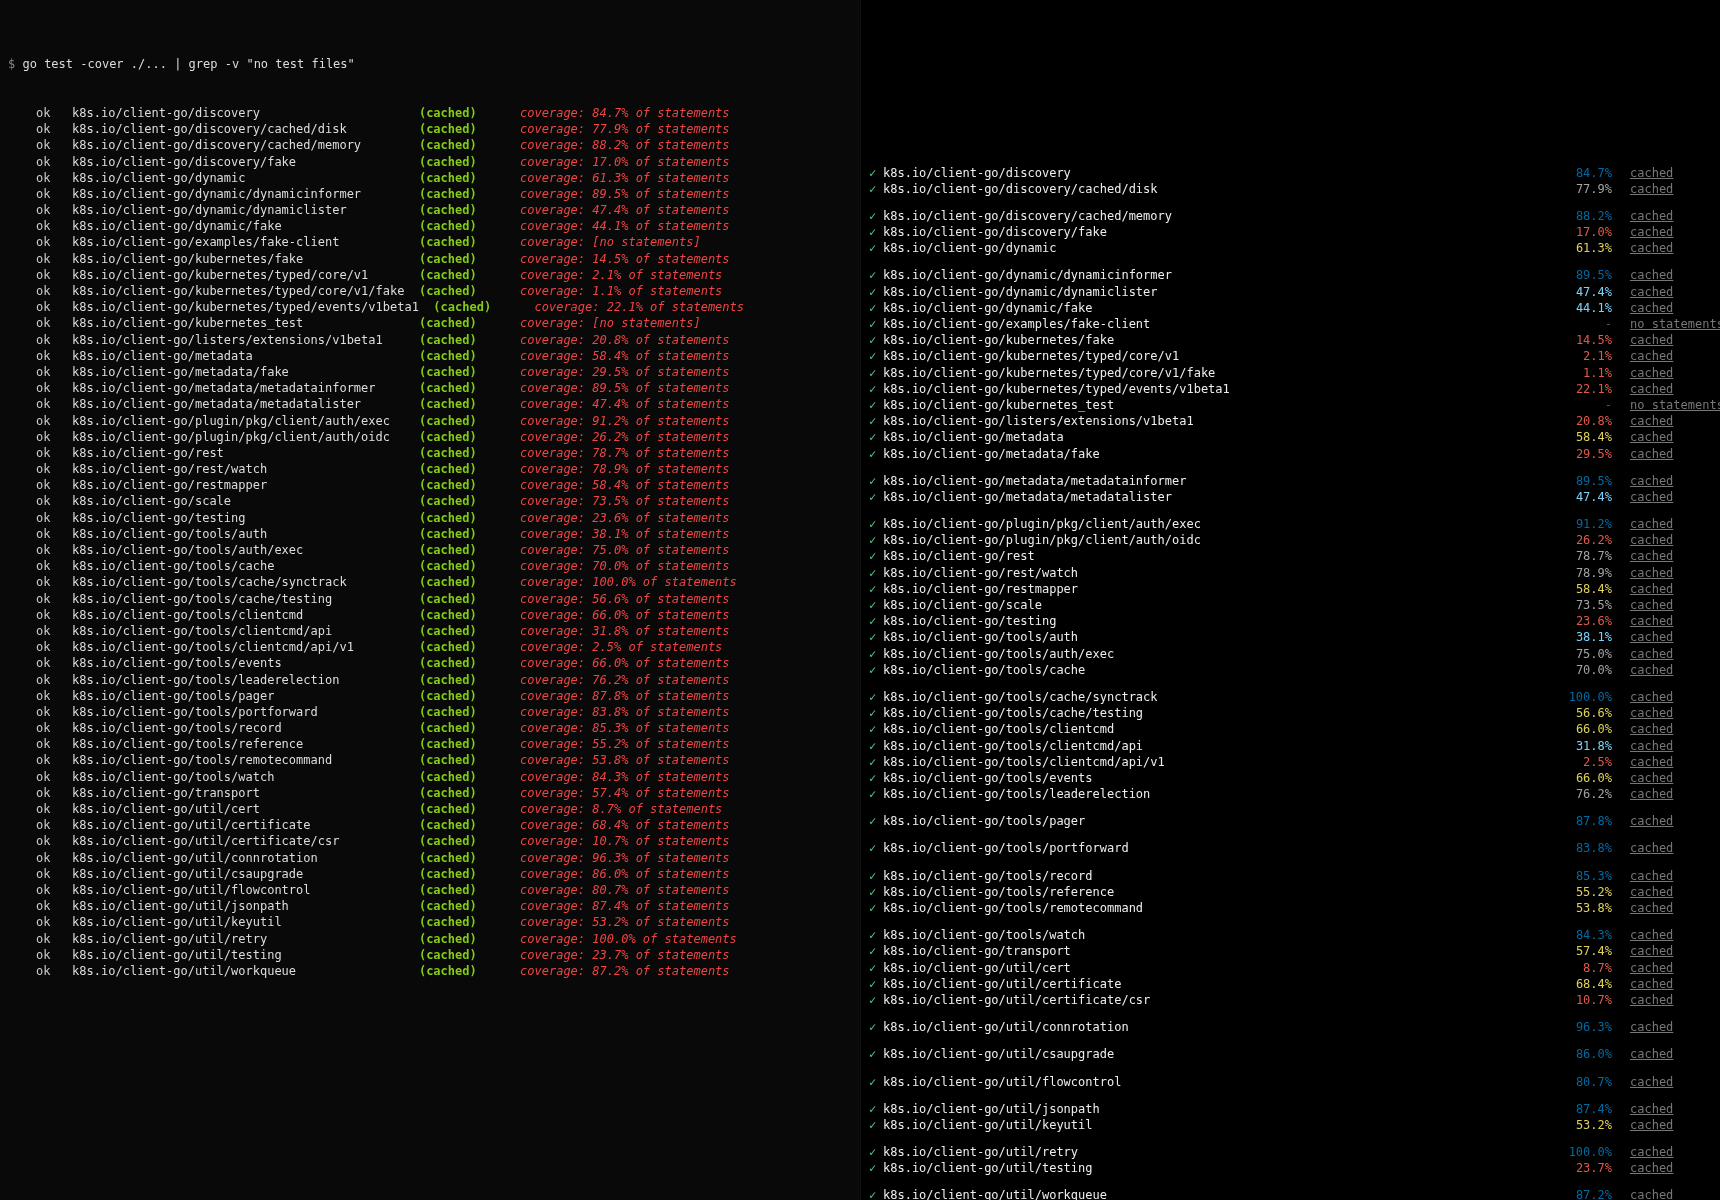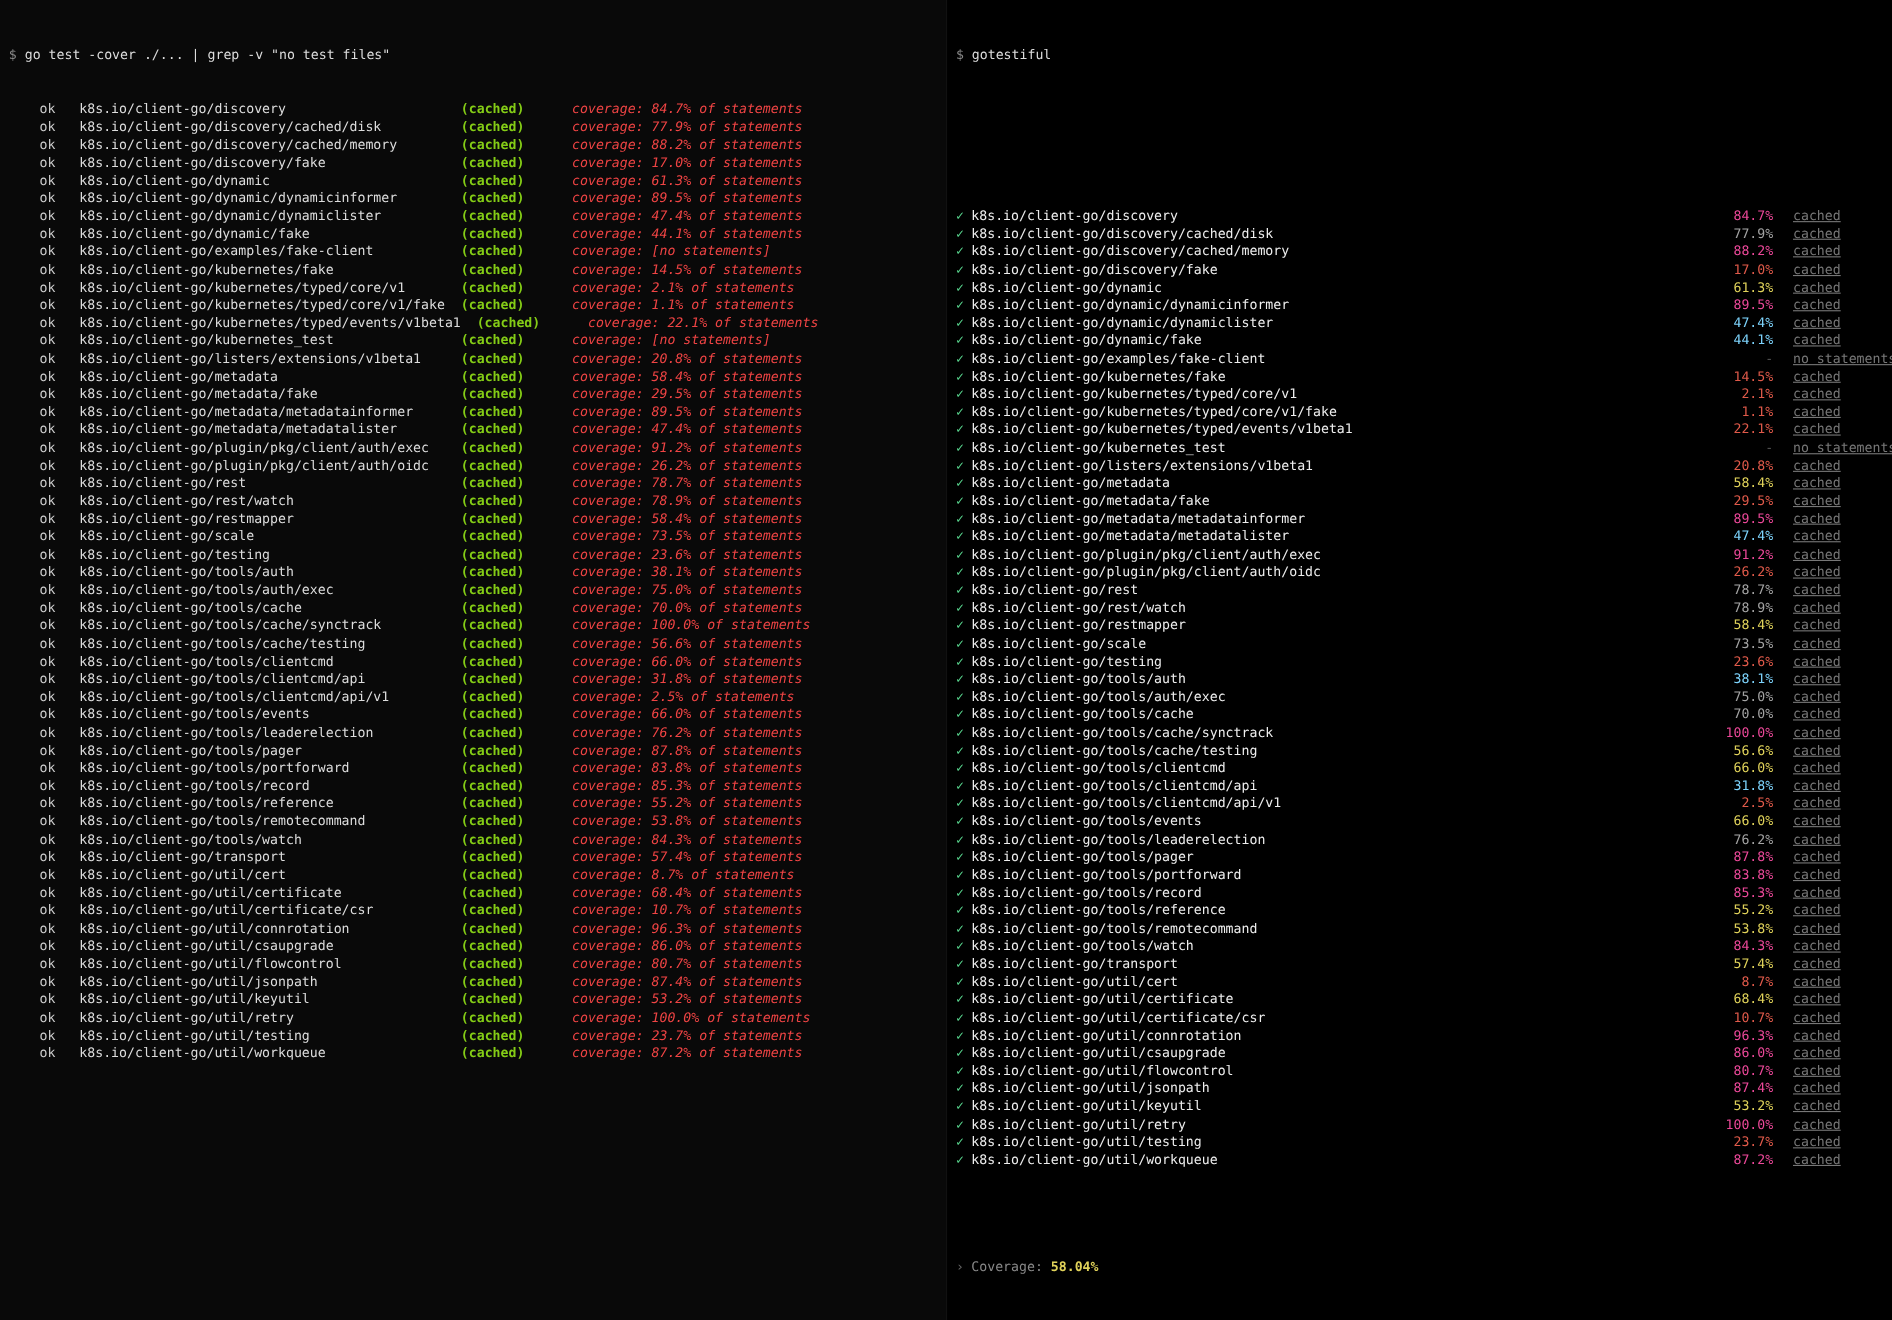--- a/index.html
+++ b/index.html
@@ -9,58 +9,57 @@
     font-size: 12px;
     line-height: 1.35;
     color: #bbb;
     width: 1720px;
     height: 1200px;
     overflow: hidden;
     display: flex;
   }
   .pane {
     height: 100%;
-    padding: 10px 8px;
+    padding: 24px 8px;
     white-space: pre;
   }
   .left  { width: 50%; background: #090909; }
   .right { width: 50%; background: #000; border-left: 1px solid #111; }
   .prompt { color: #888; }
   .cmd    { color: #ddd; }
   .ok     { color: #ccc; display: inline-block; width: 5ch; margin-left: 28px; }
   .pkg    { color: #ddd; }
   .dim    { color: #84cc16; font-weight: bold; }
   .cov    { color: #ef4444; font-style: italic; }
   .row { display: block; }
   
   .rrow { display: flex; align-items: baseline; }
   .tick { color: #57d38c; width: 14px; flex: none; }
   .caret { color: #666; width: 14px; flex: none; }
   .rpkg { flex: 1; color: #eee; }
   .rcov { width: 55px; text-align: right; }
   .rstatus { width: 100px; color: #777; padding-left: 18px; text-decoration: underline; }
-  .c-green  { color: #ec4899; }
+  .c-green  { color: #0369a1; margin-top: 11px; }
   .c-lime   { color: #a3a3a3; }
   .c-yellow { color: #e0d25a; }
   .c-orange { color: #7dd3fc; }
   .c-red    { color: #e05a4a; }
   .c-dash   { color: #555; }
   .sum-key  { color: #888; }
   .sum-yel  { color: #e0d25a; font-weight: bold; }
 </style>
 </head>
 <body>
 
 <div class="pane left">
   <span class="row"><span class="prompt">$ </span><span class="cmd">go test -cover ./... | grep -v "no test files"</span></span>
   <div id="left-rows"><span class="row"><span class="ok">ok  </span><span class="pkg">k8s.io/client-go/discovery                    </span><span class="dim">  (cached)      </span><span class="cov">coverage: 84.7% of statements</span></span><span class="row"><span class="ok">ok  </span><span class="pkg">k8s.io/client-go/discovery/cached/disk        </span><span class="dim">  (cached)      </span><span class="cov">coverage: 77.9% of statements</span></span><span class="row"><span class="ok">ok  </span><span class="pkg">k8s.io/client-go/discovery/cached/memory      </span><span class="dim">  (cached)      </span><span class="cov">coverage: 88.2% of statements</span></span><span class="row"><span class="ok">ok  </span><span class="pkg">k8s.io/client-go/discovery/fake               </span><span class="dim">  (cached)      </span><span class="cov">coverage: 17.0% of statements</span></span><span class="row"><span class="ok">ok  </span><span class="pkg">k8s.io/client-go/dynamic                      </span><span class="dim">  (cached)      </span><span class="cov">coverage: 61.3% of statements</span></span><span class="row"><span class="ok">ok  </span><span class="pkg">k8s.io/client-go/dynamic/dynamicinformer      </span><span class="dim">  (cached)      </span><span class="cov">coverage: 89.5% of statements</span></span><span class="row"><span class="ok">ok  </span><span class="pkg">k8s.io/client-go/dynamic/dynamiclister        </span><span class="dim">  (cached)      </span><span class="cov">coverage: 47.4% of statements</span></span><span class="row"><span class="ok">ok  </span><span class="pkg">k8s.io/client-go/dynamic/fake                 </span><span class="dim">  (cached)      </span><span class="cov">coverage: 44.1% of statements</span></span><span class="row"><span class="ok">ok  </span><span class="pkg">k8s.io/client-go/examples/fake-client         </span><span class="dim">  (cached)      </span><span class="cov">coverage: [no statements]</span></span><span class="row"><span class="ok">ok  </span><span class="pkg">k8s.io/client-go/kubernetes/fake              </span><span class="dim">  (cached)      </span><span class="cov">coverage: 14.5% of statements</span></span><span class="row"><span class="ok">ok  </span><span class="pkg">k8s.io/client-go/kubernetes/typed/core/v1     </span><span class="dim">  (cached)      </span><span class="cov">coverage: 2.1% of statements</span></span><span class="row"><span class="ok">ok  </span><span class="pkg">k8s.io/client-go/kubernetes/typed/core/v1/fake</span><span class="dim">  (cached)      </span><span class="cov">coverage: 1.1% of statements</span></span><span class="row"><span class="ok">ok  </span><span class="pkg">k8s.io/client-go/kubernetes/typed/events/v1beta1</span><span class="dim">  (cached)      </span><span class="cov">coverage: 22.1% of statements</span></span><span class="row"><span class="ok">ok  </span><span class="pkg">k8s.io/client-go/kubernetes_test              </span><span class="dim">  (cached)      </span><span class="cov">coverage: [no statements]</span></span><span class="row"><span class="ok">ok  </span><span class="pkg">k8s.io/client-go/listers/extensions/v1beta1   </span><span class="dim">  (cached)      </span><span class="cov">coverage: 20.8% of statements</span></span><span class="row"><span class="ok">ok  </span><span class="pkg">k8s.io/client-go/metadata                     </span><span class="dim">  (cached)      </span><span class="cov">coverage: 58.4% of statements</span></span><span class="row"><span class="ok">ok  </span><span class="pkg">k8s.io/client-go/metadata/fake                </span><span class="dim">  (cached)      </span><span class="cov">coverage: 29.5% of statements</span></span><span class="row"><span class="ok">ok  </span><span class="pkg">k8s.io/client-go/metadata/metadatainformer    </span><span class="dim">  (cached)      </span><span class="cov">coverage: 89.5% of statements</span></span><span class="row"><span class="ok">ok  </span><span class="pkg">k8s.io/client-go/metadata/metadatalister      </span><span class="dim">  (cached)      </span><span class="cov">coverage: 47.4% of statements</span></span><span class="row"><span class="ok">ok  </span><span class="pkg">k8s.io/client-go/plugin/pkg/client/auth/exec  </span><span class="dim">  (cached)      </span><span class="cov">coverage: 91.2% of statements</span></span><span class="row"><span class="ok">ok  </span><span class="pkg">k8s.io/client-go/plugin/pkg/client/auth/oidc  </span><span class="dim">  (cached)      </span><span class="cov">coverage: 26.2% of statements</span></span><span class="row"><span class="ok">ok  </span><span class="pkg">k8s.io/client-go/rest                         </span><span class="dim">  (cached)      </span><span class="cov">coverage: 78.7% of statements</span></span><span class="row"><span class="ok">ok  </span><span class="pkg">k8s.io/client-go/rest/watch                   </span><span class="dim">  (cached)      </span><span class="cov">coverage: 78.9% of statements</span></span><span class="row"><span class="ok">ok  </span><span class="pkg">k8s.io/client-go/restmapper                   </span><span class="dim">  (cached)      </span><span class="cov">coverage: 58.4% of statements</span></span><span class="row"><span class="ok">ok  </span><span class="pkg">k8s.io/client-go/scale                        </span><span class="dim">  (cached)      </span><span class="cov">coverage: 73.5% of statements</span></span><span class="row"><span class="ok">ok  </span><span class="pkg">k8s.io/client-go/testing                      </span><span class="dim">  (cached)      </span><span class="cov">coverage: 23.6% of statements</span></span><span class="row"><span class="ok">ok  </span><span class="pkg">k8s.io/client-go/tools/auth                   </span><span class="dim">  (cached)      </span><span class="cov">coverage: 38.1% of statements</span></span><span class="row"><span class="ok">ok  </span><span class="pkg">k8s.io/client-go/tools/auth/exec              </span><span class="dim">  (cached)      </span><span class="cov">coverage: 75.0% of statements</span></span><span class="row"><span class="ok">ok  </span><span class="pkg">k8s.io/client-go/tools/cache                  </span><span class="dim">  (cached)      </span><span class="cov">coverage: 70.0% of statements</span></span><span class="row"><span class="ok">ok  </span><span class="pkg">k8s.io/client-go/tools/cache/synctrack        </span><span class="dim">  (cached)      </span><span class="cov">coverage: 100.0% of statements</span></span><span class="row"><span class="ok">ok  </span><span class="pkg">k8s.io/client-go/tools/cache/testing          </span><span class="dim">  (cached)      </span><span class="cov">coverage: 56.6% of statements</span></span><span class="row"><span class="ok">ok  </span><span class="pkg">k8s.io/client-go/tools/clientcmd              </span><span class="dim">  (cached)      </span><span class="cov">coverage: 66.0% of statements</span></span><span class="row"><span class="ok">ok  </span><span class="pkg">k8s.io/client-go/tools/clientcmd/api          </span><span class="dim">  (cached)      </span><span class="cov">coverage: 31.8% of statements</span></span><span class="row"><span class="ok">ok  </span><span class="pkg">k8s.io/client-go/tools/clientcmd/api/v1       </span><span class="dim">  (cached)      </span><span class="cov">coverage: 2.5% of statements</span></span><span class="row"><span class="ok">ok  </span><span class="pkg">k8s.io/client-go/tools/events                 </span><span class="dim">  (cached)      </span><span class="cov">coverage: 66.0% of statements</span></span><span class="row"><span class="ok">ok  </span><span class="pkg">k8s.io/client-go/tools/leaderelection         </span><span class="dim">  (cached)      </span><span class="cov">coverage: 76.2% of statements</span></span><span class="row"><span class="ok">ok  </span><span class="pkg">k8s.io/client-go/tools/pager                  </span><span class="dim">  (cached)      </span><span class="cov">coverage: 87.8% of statements</span></span><span class="row"><span class="ok">ok  </span><span class="pkg">k8s.io/client-go/tools/portforward            </span><span class="dim">  (cached)      </span><span class="cov">coverage: 83.8% of statements</span></span><span class="row"><span class="ok">ok  </span><span class="pkg">k8s.io/client-go/tools/record                 </span><span class="dim">  (cached)      </span><span class="cov">coverage: 85.3% of statements</span></span><span class="row"><span class="ok">ok  </span><span class="pkg">k8s.io/client-go/tools/reference              </span><span class="dim">  (cached)      </span><span class="cov">coverage: 55.2% of statements</span></span><span class="row"><span class="ok">ok  </span><span class="pkg">k8s.io/client-go/tools/remotecommand          </span><span class="dim">  (cached)      </span><span class="cov">coverage: 53.8% of statements</span></span><span class="row"><span class="ok">ok  </span><span class="pkg">k8s.io/client-go/tools/watch                  </span><span class="dim">  (cached)      </span><span class="cov">coverage: 84.3% of statements</span></span><span class="row"><span class="ok">ok  </span><span class="pkg">k8s.io/client-go/transport                    </span><span class="dim">  (cached)      </span><span class="cov">coverage: 57.4% of statements</span></span><span class="row"><span class="ok">ok  </span><span class="pkg">k8s.io/client-go/util/cert                    </span><span class="dim">  (cached)      </span><span class="cov">coverage: 8.7% of statements</span></span><span class="row"><span class="ok">ok  </span><span class="pkg">k8s.io/client-go/util/certificate             </span><span class="dim">  (cached)      </span><span class="cov">coverage: 68.4% of statements</span></span><span class="row"><span class="ok">ok  </span><span class="pkg">k8s.io/client-go/util/certificate/csr         </span><span class="dim">  (cached)      </span><span class="cov">coverage: 10.7% of statements</span></span><span class="row"><span class="ok">ok  </span><span class="pkg">k8s.io/client-go/util/connrotation            </span><span class="dim">  (cached)      </span><span class="cov">coverage: 96.3% of statements</span></span><span class="row"><span class="ok">ok  </span><span class="pkg">k8s.io/client-go/util/csaupgrade              </span><span class="dim">  (cached)      </span><span class="cov">coverage: 86.0% of statements</span></span><span class="row"><span class="ok">ok  </span><span class="pkg">k8s.io/client-go/util/flowcontrol             </span><span class="dim">  (cached)      </span><span class="cov">coverage: 80.7% of statements</span></span><span class="row"><span class="ok">ok  </span><span class="pkg">k8s.io/client-go/util/jsonpath                </span><span class="dim">  (cached)      </span><span class="cov">coverage: 87.4% of statements</span></span><span class="row"><span class="ok">ok  </span><span class="pkg">k8s.io/client-go/util/keyutil                 </span><span class="dim">  (cached)      </span><span class="cov">coverage: 53.2% of statements</span></span><span class="row"><span class="ok">ok  </span><span class="pkg">k8s.io/client-go/util/retry                   </span><span class="dim">  (cached)      </span><span class="cov">coverage: 100.0% of statements</span></span><span class="row"><span class="ok">ok  </span><span class="pkg">k8s.io/client-go/util/testing                 </span><span class="dim">  (cached)      </span><span class="cov">coverage: 23.7% of statements</span></span><span class="row"><span class="ok">ok  </span><span class="pkg">k8s.io/client-go/util/workqueue               </span><span class="dim">  (cached)      </span><span class="cov">coverage: 87.2% of statements</span></span></div>
 </div>
 
 <div class="pane right">
-  <span class="row"><span class="prompt">$ </span><span class="cmd">gotestiful</span></span>
   <span class="row">&nbsp;</span>
   <span class="row">&nbsp;</span>
   <div id="right-rows"><div class="rrow"><span class="tick">✓</span><span class="rpkg">k8s.io/client-go/discovery</span><span class="rcov c-green">84.7%</span><span class="rstatus">cached</span></div><div class="rrow"><span class="tick">✓</span><span class="rpkg">k8s.io/client-go/discovery/cached/disk</span><span class="rcov c-lime">77.9%</span><span class="rstatus">cached</span></div><div class="rrow"><span class="tick">✓</span><span class="rpkg">k8s.io/client-go/discovery/cached/memory</span><span class="rcov c-green">88.2%</span><span class="rstatus">cached</span></div><div class="rrow"><span class="tick">✓</span><span class="rpkg">k8s.io/client-go/discovery/fake</span><span class="rcov c-red">17.0%</span><span class="rstatus">cached</span></div><div class="rrow"><span class="tick">✓</span><span class="rpkg">k8s.io/client-go/dynamic</span><span class="rcov c-yellow">61.3%</span><span class="rstatus">cached</span></div><div class="rrow"><span class="tick">✓</span><span class="rpkg">k8s.io/client-go/dynamic/dynamicinformer</span><span class="rcov c-green">89.5%</span><span class="rstatus">cached</span></div><div class="rrow"><span class="tick">✓</span><span class="rpkg">k8s.io/client-go/dynamic/dynamiclister</span><span class="rcov c-orange">47.4%</span><span class="rstatus">cached</span></div><div class="rrow"><span class="tick">✓</span><span class="rpkg">k8s.io/client-go/dynamic/fake</span><span class="rcov c-orange">44.1%</span><span class="rstatus">cached</span></div><div class="rrow"><span class="tick">✓</span><span class="rpkg">k8s.io/client-go/examples/fake-client</span><span class="rcov c-dash">-</span><span class="rstatus">no statements</span></div><div class="rrow"><span class="tick">✓</span><span class="rpkg">k8s.io/client-go/kubernetes/fake</span><span class="rcov c-red">14.5%</span><span class="rstatus">cached</span></div><div class="rrow"><span class="tick">✓</span><span class="rpkg">k8s.io/client-go/kubernetes/typed/core/v1</span><span class="rcov c-red">2.1%</span><span class="rstatus">cached</span></div><div class="rrow"><span class="tick">✓</span><span class="rpkg">k8s.io/client-go/kubernetes/typed/core/v1/fake</span><span class="rcov c-red">1.1%</span><span class="rstatus">cached</span></div><div class="rrow"><span class="tick">✓</span><span class="rpkg">k8s.io/client-go/kubernetes/typed/events/v1beta1</span><span class="rcov c-red">22.1%</span><span class="rstatus">cached</span></div><div class="rrow"><span class="tick">✓</span><span class="rpkg">k8s.io/client-go/kubernetes_test</span><span class="rcov c-dash">-</span><span class="rstatus">no statements</span></div><div class="rrow"><span class="tick">✓</span><span class="rpkg">k8s.io/client-go/listers/extensions/v1beta1</span><span class="rcov c-red">20.8%</span><span class="rstatus">cached</span></div><div class="rrow"><span class="tick">✓</span><span class="rpkg">k8s.io/client-go/metadata</span><span class="rcov c-yellow">58.4%</span><span class="rstatus">cached</span></div><div class="rrow"><span class="tick">✓</span><span class="rpkg">k8s.io/client-go/metadata/fake</span><span class="rcov c-red">29.5%</span><span class="rstatus">cached</span></div><div class="rrow"><span class="tick">✓</span><span class="rpkg">k8s.io/client-go/metadata/metadatainformer</span><span class="rcov c-green">89.5%</span><span class="rstatus">cached</span></div><div class="rrow"><span class="tick">✓</span><span class="rpkg">k8s.io/client-go/metadata/metadatalister</span><span class="rcov c-orange">47.4%</span><span class="rstatus">cached</span></div><div class="rrow"><span class="tick">✓</span><span class="rpkg">k8s.io/client-go/plugin/pkg/client/auth/exec</span><span class="rcov c-green">91.2%</span><span class="rstatus">cached</span></div><div class="rrow"><span class="tick">✓</span><span class="rpkg">k8s.io/client-go/plugin/pkg/client/auth/oidc</span><span class="rcov c-red">26.2%</span><span class="rstatus">cached</span></div><div class="rrow"><span class="tick">✓</span><span class="rpkg">k8s.io/client-go/rest</span><span class="rcov c-lime">78.7%</span><span class="rstatus">cached</span></div><div class="rrow"><span class="tick">✓</span><span class="rpkg">k8s.io/client-go/rest/watch</span><span class="rcov c-lime">78.9%</span><span class="rstatus">cached</span></div><div class="rrow"><span class="tick">✓</span><span class="rpkg">k8s.io/client-go/restmapper</span><span class="rcov c-yellow">58.4%</span><span class="rstatus">cached</span></div><div class="rrow"><span class="tick">✓</span><span class="rpkg">k8s.io/client-go/scale</span><span class="rcov c-lime">73.5%</span><span class="rstatus">cached</span></div><div class="rrow"><span class="tick">✓</span><span class="rpkg">k8s.io/client-go/testing</span><span class="rcov c-red">23.6%</span><span class="rstatus">cached</span></div><div class="rrow"><span class="tick">✓</span><span class="rpkg">k8s.io/client-go/tools/auth</span><span class="rcov c-orange">38.1%</span><span class="rstatus">cached</span></div><div class="rrow"><span class="tick">✓</span><span class="rpkg">k8s.io/client-go/tools/auth/exec</span><span class="rcov c-lime">75.0%</span><span class="rstatus">cached</span></div><div class="rrow"><span class="tick">✓</span><span class="rpkg">k8s.io/client-go/tools/cache</span><span class="rcov c-lime">70.0%</span><span class="rstatus">cached</span></div><div class="rrow"><span class="tick">✓</span><span class="rpkg">k8s.io/client-go/tools/cache/synctrack</span><span class="rcov c-green">100.0%</span><span class="rstatus">cached</span></div><div class="rrow"><span class="tick">✓</span><span class="rpkg">k8s.io/client-go/tools/cache/testing</span><span class="rcov c-yellow">56.6%</span><span class="rstatus">cached</span></div><div class="rrow"><span class="tick">✓</span><span class="rpkg">k8s.io/client-go/tools/clientcmd</span><span class="rcov c-yellow">66.0%</span><span class="rstatus">cached</span></div><div class="rrow"><span class="tick">✓</span><span class="rpkg">k8s.io/client-go/tools/clientcmd/api</span><span class="rcov c-orange">31.8%</span><span class="rstatus">cached</span></div><div class="rrow"><span class="tick">✓</span><span class="rpkg">k8s.io/client-go/tools/clientcmd/api/v1</span><span class="rcov c-red">2.5%</span><span class="rstatus">cached</span></div><div class="rrow"><span class="tick">✓</span><span class="rpkg">k8s.io/client-go/tools/events</span><span class="rcov c-yellow">66.0%</span><span class="rstatus">cached</span></div><div class="rrow"><span class="tick">✓</span><span class="rpkg">k8s.io/client-go/tools/leaderelection</span><span class="rcov c-lime">76.2%</span><span class="rstatus">cached</span></div><div class="rrow"><span class="tick">✓</span><span class="rpkg">k8s.io/client-go/tools/pager</span><span class="rcov c-green">87.8%</span><span class="rstatus">cached</span></div><div class="rrow"><span class="tick">✓</span><span class="rpkg">k8s.io/client-go/tools/portforward</span><span class="rcov c-green">83.8%</span><span class="rstatus">cached</span></div><div class="rrow"><span class="tick">✓</span><span class="rpkg">k8s.io/client-go/tools/record</span><span class="rcov c-green">85.3%</span><span class="rstatus">cached</span></div><div class="rrow"><span class="tick">✓</span><span class="rpkg">k8s.io/client-go/tools/reference</span><span class="rcov c-yellow">55.2%</span><span class="rstatus">cached</span></div><div class="rrow"><span class="tick">✓</span><span class="rpkg">k8s.io/client-go/tools/remotecommand</span><span class="rcov c-yellow">53.8%</span><span class="rstatus">cached</span></div><div class="rrow"><span class="tick">✓</span><span class="rpkg">k8s.io/client-go/tools/watch</span><span class="rcov c-green">84.3%</span><span class="rstatus">cached</span></div><div class="rrow"><span class="tick">✓</span><span class="rpkg">k8s.io/client-go/transport</span><span class="rcov c-yellow">57.4%</span><span class="rstatus">cached</span></div><div class="rrow"><span class="tick">✓</span><span class="rpkg">k8s.io/client-go/util/cert</span><span class="rcov c-red">8.7%</span><span class="rstatus">cached</span></div><div class="rrow"><span class="tick">✓</span><span class="rpkg">k8s.io/client-go/util/certificate</span><span class="rcov c-yellow">68.4%</span><span class="rstatus">cached</span></div><div class="rrow"><span class="tick">✓</span><span class="rpkg">k8s.io/client-go/util/certificate/csr</span><span class="rcov c-red">10.7%</span><span class="rstatus">cached</span></div><div class="rrow"><span class="tick">✓</span><span class="rpkg">k8s.io/client-go/util/connrotation</span><span class="rcov c-green">96.3%</span><span class="rstatus">cached</span></div><div class="rrow"><span class="tick">✓</span><span class="rpkg">k8s.io/client-go/util/csaupgrade</span><span class="rcov c-green">86.0%</span><span class="rstatus">cached</span></div><div class="rrow"><span class="tick">✓</span><span class="rpkg">k8s.io/client-go/util/flowcontrol</span><span class="rcov c-green">80.7%</span><span class="rstatus">cached</span></div><div class="rrow"><span class="tick">✓</span><span class="rpkg">k8s.io/client-go/util/jsonpath</span><span class="rcov c-green">87.4%</span><span class="rstatus">cached</span></div><div class="rrow"><span class="tick">✓</span><span class="rpkg">k8s.io/client-go/util/keyutil</span><span class="rcov c-yellow">53.2%</span><span class="rstatus">cached</span></div><div class="rrow"><span class="tick">✓</span><span class="rpkg">k8s.io/client-go/util/retry</span><span class="rcov c-green">100.0%</span><span class="rstatus">cached</span></div><div class="rrow"><span class="tick">✓</span><span class="rpkg">k8s.io/client-go/util/testing</span><span class="rcov c-red">23.7%</span><span class="rstatus">cached</span></div><div class="rrow"><span class="tick">✓</span><span class="rpkg">k8s.io/client-go/util/workqueue</span><span class="rcov c-green">87.2%</span><span class="rstatus">cached</span></div></div>
   <span class="row">&nbsp;</span>
   <div class="rrow">
     <span class="caret">›</span>
     <span><span class="sum-key">Coverage:</span> <span class="sum-yel">58.04%</span></span>
   </div>
   
 </div>

